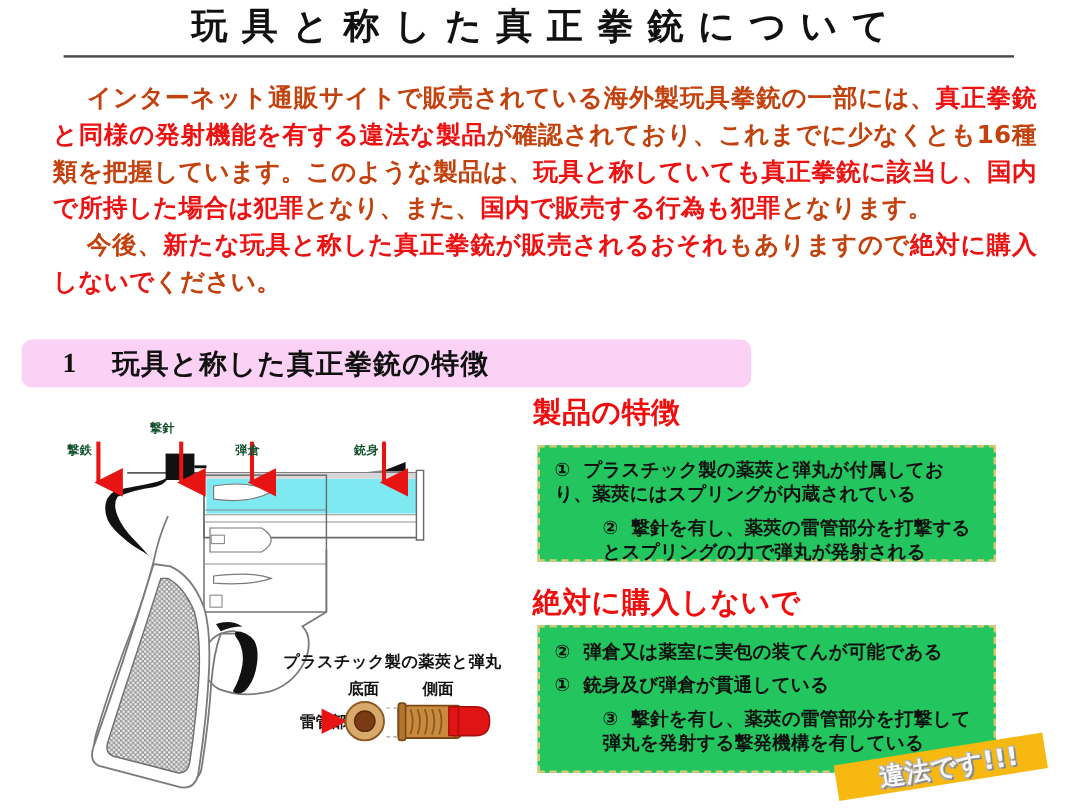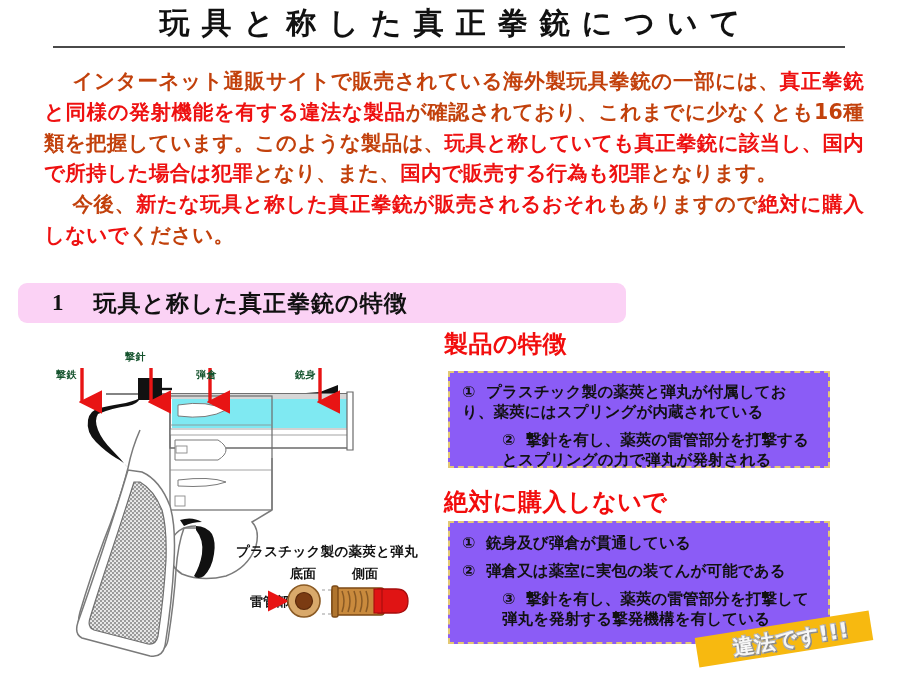--- a/index.html
+++ b/index.html
@@ -88,21 +88,21 @@
     position:absolute;font-size:24px;font-weight:bold;color:#f20d0d;
     letter-spacing:0.5px;white-space:nowrap;
     -webkit-text-stroke:0px;
     text-shadow:
        2px 0 0 #fff, -2px 0 0 #fff, 0 2px 0 #fff, 0 -2px 0 #fff,
        1.5px 1.5px 0 #fff, -1.5px 1.5px 0 #fff, 1.5px -1.5px 0 #fff, -1.5px -1.5px 0 #fff;
   }
   .dash-box{
     position:absolute;
     border:2px dashed #e3c873;
-    background:#8b5cf6;
+    background:#22c55e;
     box-sizing:border-box;
   }
   .dash-box ol{margin:0;padding:0;list-style:none;}
   .dash-box li{
     font-size:15.5px;font-weight:bold;color:#111;line-height:1.30;
     letter-spacing:0.1px;
     margin:0 0 8px 0;text-indent:0;
   }
   .dash-box li:last-child{margin-bottom:0;margin-left:40px;}
   .mk{display:inline-block;width:24px;}
@@ -294,22 +294,22 @@
     <ol>
       <li><span class="mk">①</span><span>プラスチック製の薬莢と弾丸が付属しており、薬莢にはスプリングが内蔵されている</span></li>
       <li><span class="mk">②</span><span>撃針を有し、薬莢の雷管部分を打撃するとスプリングの力で弾丸が発射される</span></li>
     </ol>
   </div>
 
   <div class="rhead" style="left:444px;top:486px;">絶対に購入しないで</div>
 
   <div class="dash-box" style="left:448px;top:521px;width:382px;height:123px;padding:10px 12px 0 12px;">
     <ol>
+      <li><span class="mk">②</span><span>弾倉又は薬室に実包の装てんが可能である</span></li>
       <li><span class="mk">①</span><span>銃身及び弾倉が貫通している</span></li>
-      <li><span class="mk">②</span><span>弾倉又は薬室に実包の装てんが可能である</span></li>
       <li><span class="mk">③</span><span>撃針を有し、薬莢の雷管部分を打撃して弾丸を発射する撃発機構を有している</span></li>
     </ol>
   </div>
 
   <div class="stamp"></div>
   <div class="stamp-text">違法です!!!</div>
 
 </div>
 
 </body></html>

